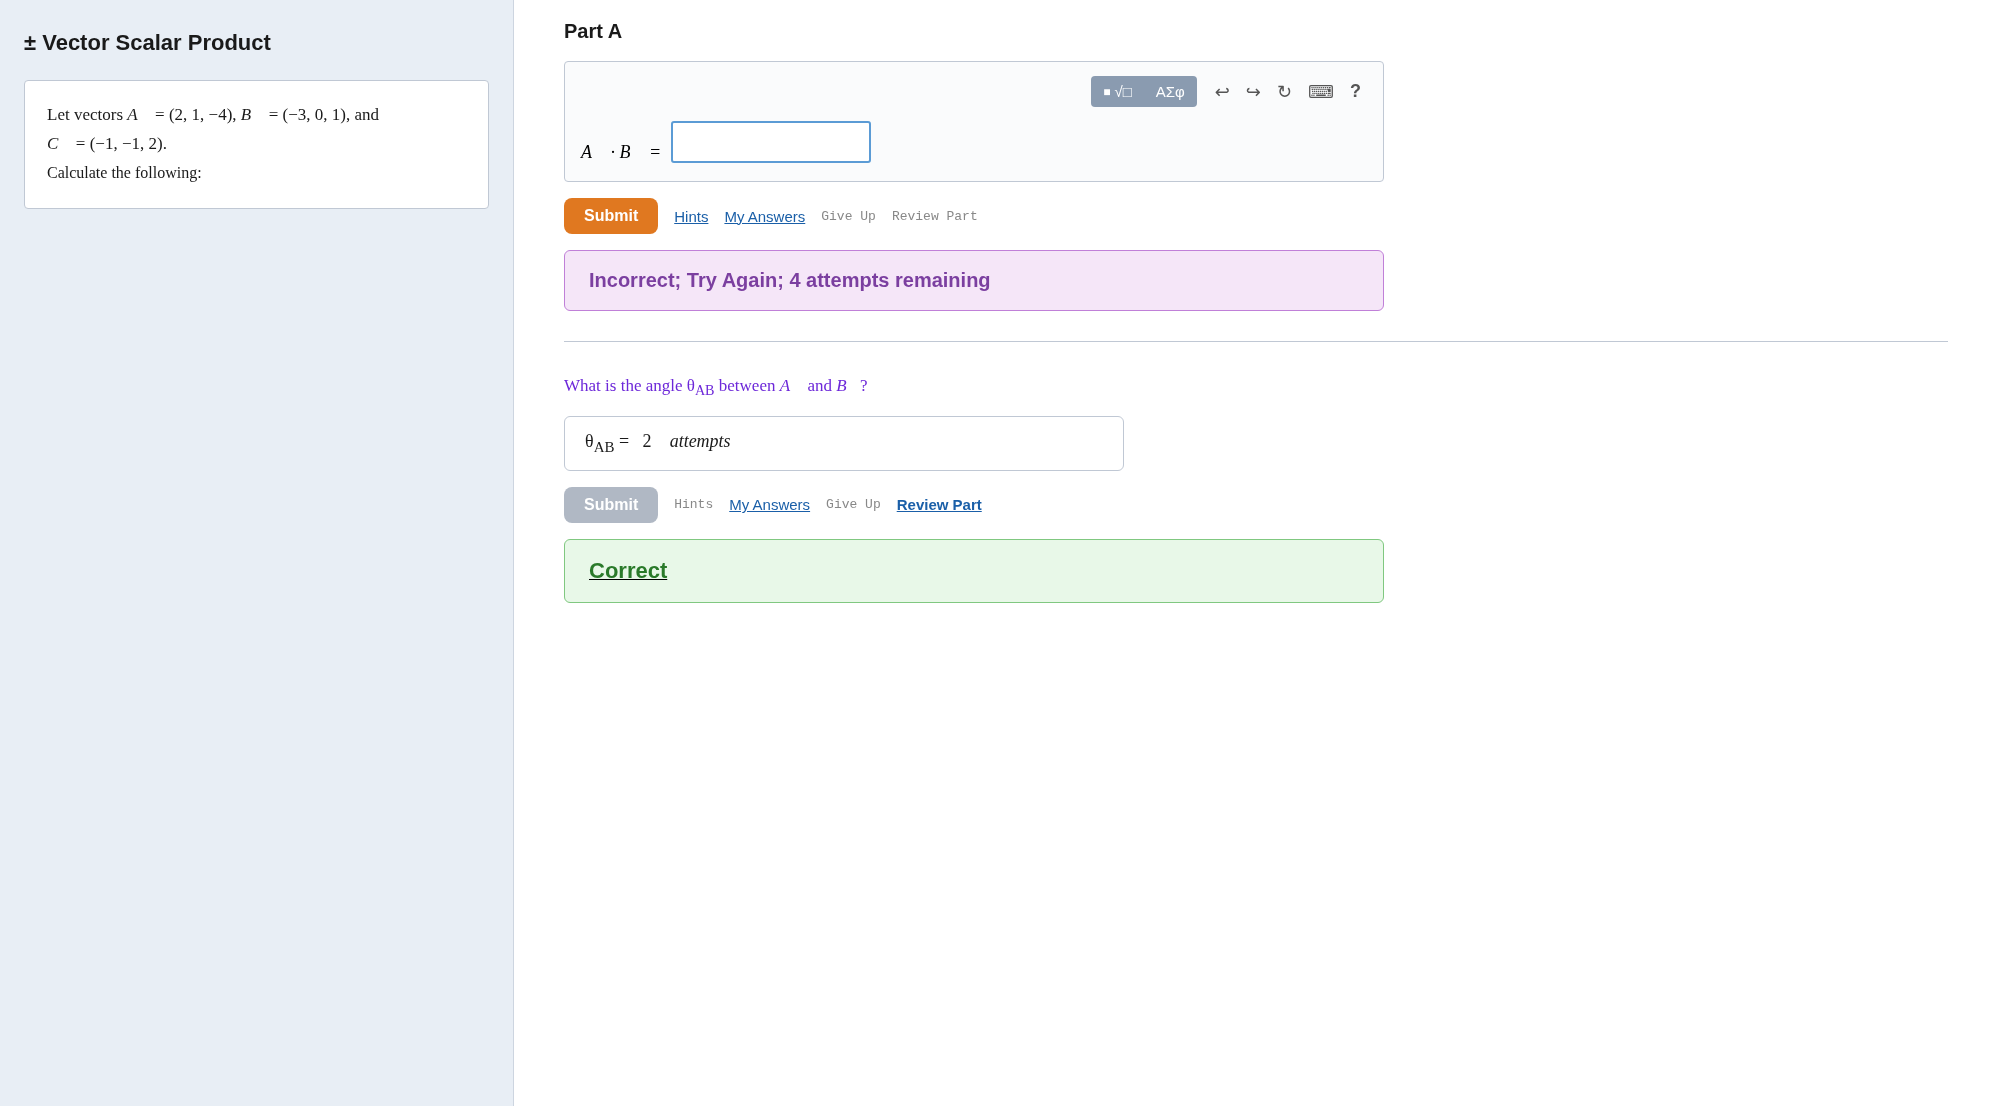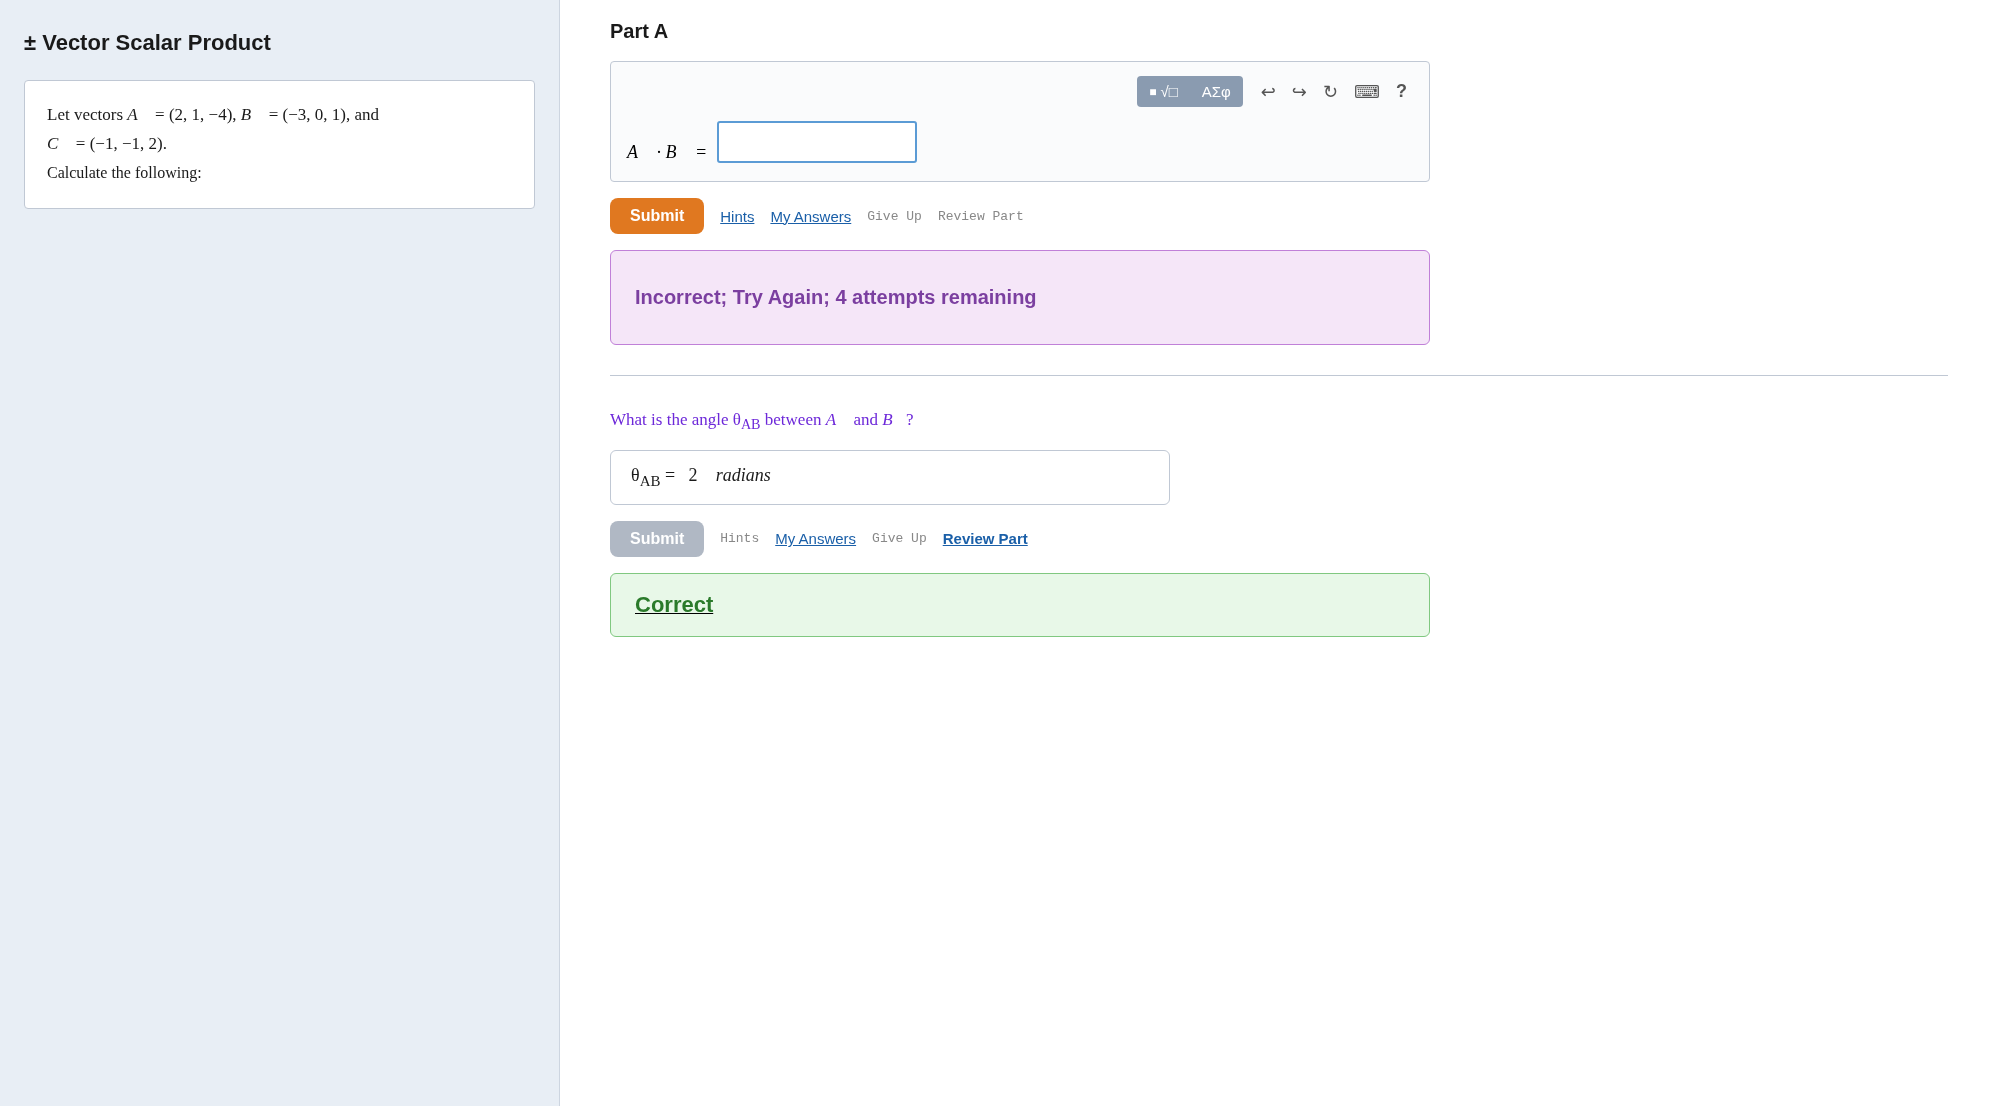--- a/index.html
+++ b/index.html
@@ -6,21 +6,21 @@
     body {
       font-family: Georgia, 'Times New Roman', serif;
       background: #f0f4f8;
       display: flex;
       min-height: 1106px;
       width: 1998px;
     }
 
     
     .left-panel {
-      width: 560px;
+      width: 514px;
       background: #e8eef5;
       padding: 30px 24px;
       border-right: 1px solid #cdd5e0;
       flex-shrink: 0;
     }
 
     .panel-title {
       font-size: 22px;
       font-weight: bold;
       color: #1a1a1a;
@@ -185,21 +185,21 @@
       color: #888;
       font-size: 13px;
       font-family: Liberation Mono, monospace;
     }
 
     
     .incorrect-banner {
       background: #f5e6f8;
       border: 1.5px solid #c080d8;
       border-radius: 6px;
-      padding: 35px 24px;
+      padding: 18px 24px;
       max-width: 820px;
       margin-bottom: 10px;
     }
 
     .incorrect-banner-text {
       color: #7b3fa0;
       font-size: 20px;
       font-weight: bold;
       font-family: Arial, sans-serif;
     }
@@ -323,21 +323,21 @@
 
   <div>
 
     <p class="part-b-question">
       What is the angle θ<sub>AB</sub> between <span style="font-style:italic;">A⃗</span> and <span style="font-style:italic;">B⃗</span>?
     </p>
 
 
     <div class="answer-display-box">
       <span>
-        θ<sub>AB</sub> = &nbsp; 2 &nbsp;&nbsp; <em>radians</em>
+        θ<sub>AB</sub> = &nbsp; 2 &nbsp;&nbsp; <em>attempts</em>
       </span>
     </div>
 
     <div class="action-bar">
       <button class="submit-btn" disabled="">Submit</button>
       <span class="action-text">Hints</span>
       <button class="action-link">My Answers</button>
       <span class="action-text">Give Up</span>
       <button class="action-link" style="font-weight:bold;">Review Part</button>
     </div>

